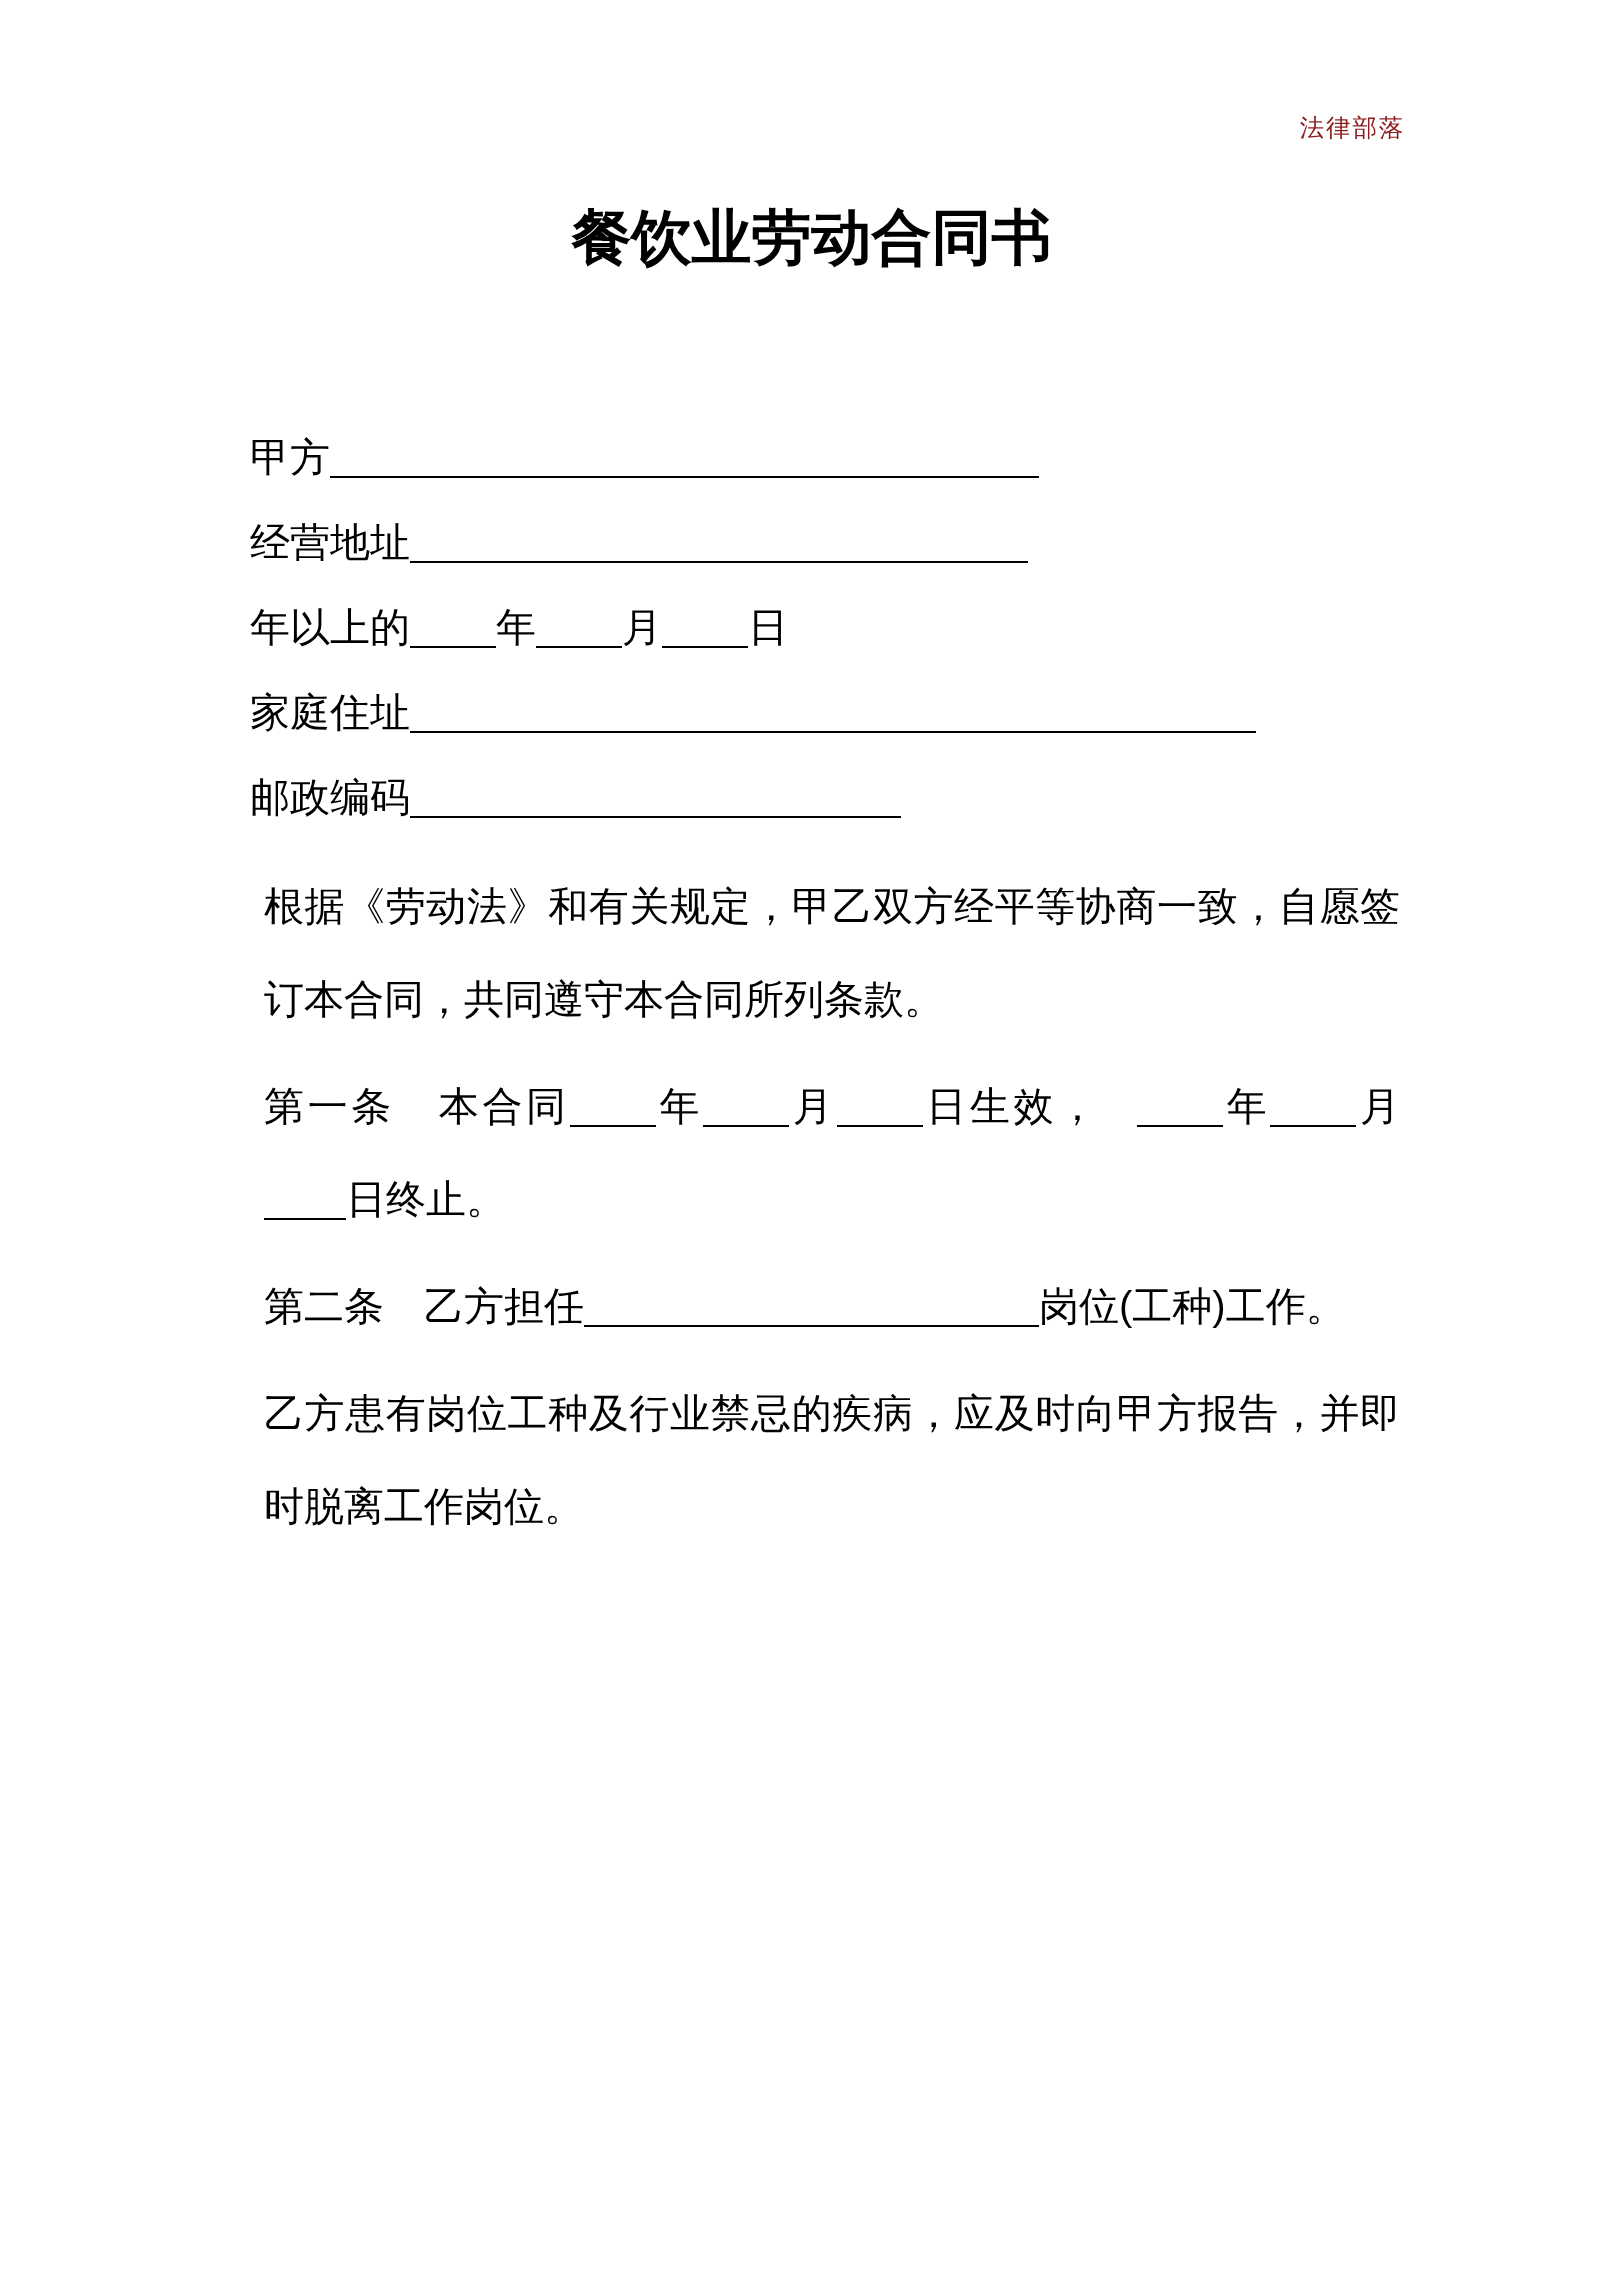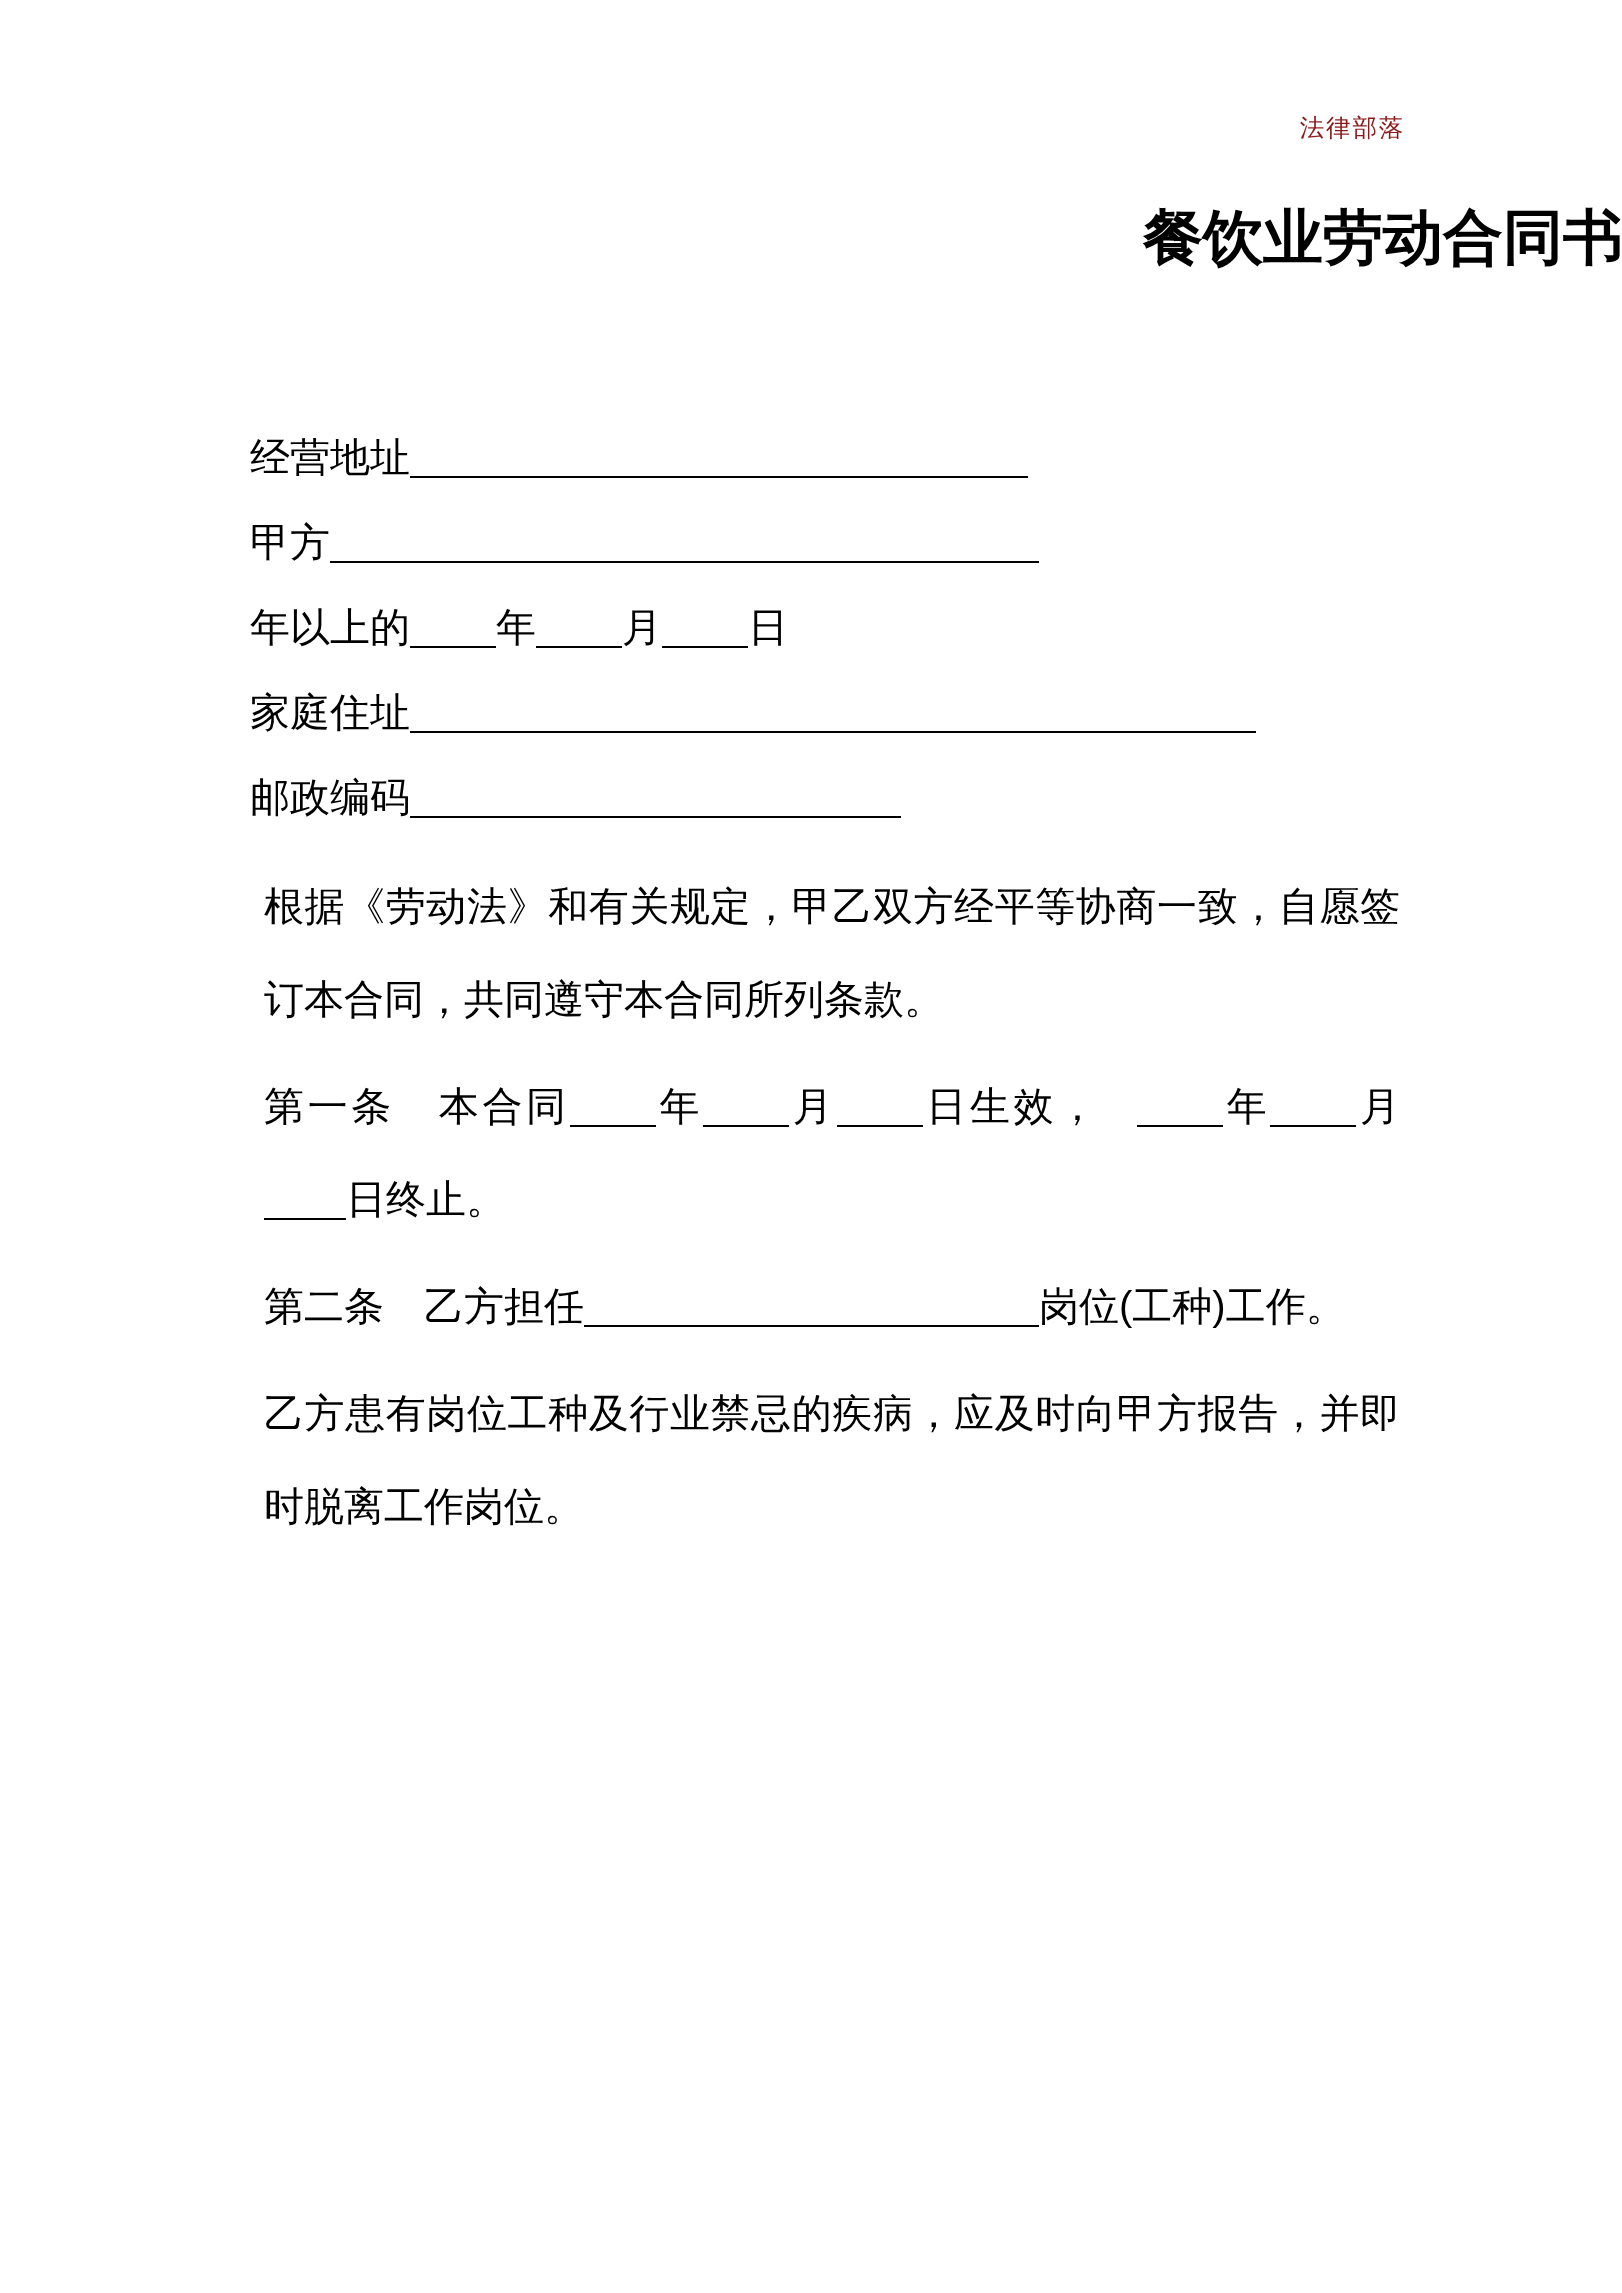--- a/index.html
+++ b/index.html
@@ -16,21 +16,21 @@
   .watermark {
     position: absolute;
     top: 111px;
     right: 218px;
     font-size: 24.5px;
     letter-spacing: 1.8px;
     color: #8b1a1a;
   }
   .doc-title {
     padding-top: 205px;
-    text-align: right;
+    text-align: center;
     font-size: 60px;
     font-weight: bold;
     line-height: 1.1;
   }
   .doc-body {
     margin: 164px 214px 0 250px;
     width: 1164px;
     font-size: 40px;
   }
   .field-line {
@@ -53,22 +53,22 @@
   .gap { display: inline-block; height: 0.9px; }
   .seg-text { white-space: pre-wrap; }
 </style>
 </head>
 <body>
 
 <div class="page">
   <div class="watermark" style="color: rgb(139, 26, 26);">法律部落</div>
   <div class="doc-title">餐饮业劳动合同书</div>
   <div class="doc-body">
+      <div class="field-line"><span class="seg-text">甲方</span><span class="blank" style="width: 709px;"></span></div>
       <div class="field-line"><span class="seg-text">经营地址</span><span class="blank" style="width: 618px;"></span></div>
-      <div class="field-line"><span class="seg-text">甲方</span><span class="blank" style="width: 709px;"></span></div>
       <div class="field-line"><span class="seg-text">年以上的</span><span class="blank" style="width: 86px;"></span><span class="seg-text">年</span><span class="blank" style="width: 86px;"></span><span class="seg-text">月</span><span class="blank" style="width: 86px;"></span><span class="seg-text">日</span></div>
       <div class="field-line"><span class="seg-text">家庭住址</span><span class="blank" style="width: 846px;"></span></div>
       <div class="field-line"><span class="seg-text">邮政编码</span><span class="blank" style="width: 491px;"></span></div>
       <div class="para"><span class="seg-text">根据《劳动法》和有关规定，甲乙双方经平等协商一致，自愿签订本合同，共同遵守本合同所列条款。</span></div>
       <div class="para"><span class="seg-text">第一条　本合同</span><span class="blank" style="width: 86px;"></span><span class="seg-text">年</span><span class="blank" style="width: 86px;"></span><span class="seg-text">月</span><span class="blank" style="width: 86px;"></span><span class="seg-text">日生效，</span><span class="gap" style="width: 36px;"></span><span class="blank" style="width: 86px;"></span><span class="seg-text">年</span><span class="blank" style="width: 86px;"></span><span class="seg-text">月</span><span class="blank" style="width: 82px;"></span><span class="seg-text">日终止。</span></div>
       <div class="para"><span class="seg-text">第二条　乙方担任</span><span class="blank" style="width: 455px;"></span><span class="seg-text">岗位(工种)工作。</span></div>
       <div class="para"><span class="seg-text">乙方患有岗位工种及行业禁忌的疾病，应及时向甲方报告，并即时脱离工作岗位。</span></div>
     </div>
 </div>
 

